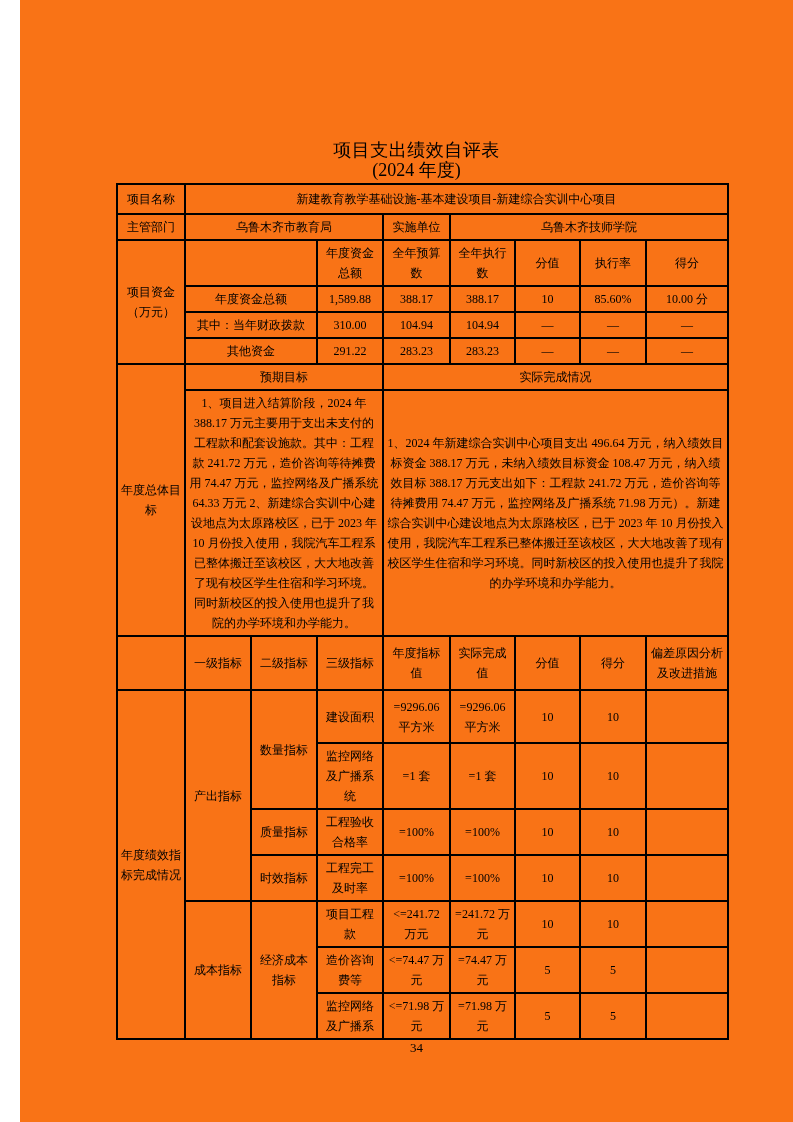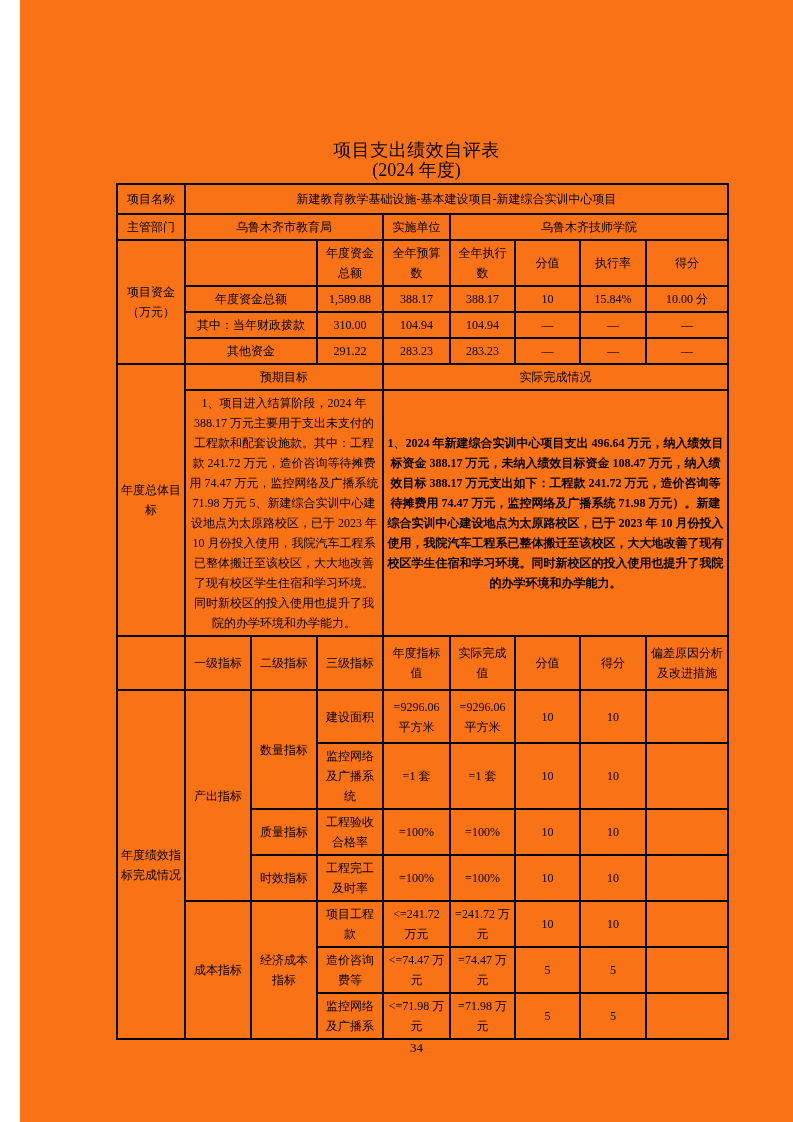--- a/index.html
+++ b/index.html
@@ -41,21 +41,21 @@
     word-break:break-word;
     overflow:hidden;
   }
   td.pad { padding:2px 8px; }
   td.goal-text {
     text-align:justify;
     line-height:21px;
     padding:2px 5px;
     vertical-align:middle;
   }
-  td.goal-actual { padding:2px 9px;font-weight:bold; }
+  td.goal-actual { padding:2px 9px; }
   .page-num {
     position:absolute;
     top:1040px;
     left:0; right:0;
     text-align:center;
     font-size:13px;
   }
 </style>
 </head>
 <body>
@@ -101,21 +101,21 @@
       <td>执行率</td>
       <td>得分</td>
     </tr>
 
     <tr style="height:25px">
       <td colspan="2">年度资金总额</td>
       <td>1,589.88</td>
       <td>388.17</td>
       <td>388.17</td>
       <td>10</td>
-      <td>15.84%</td>
+      <td>85.60%</td>
       <td>10.00 分</td>
     </tr>
 
     <tr style="height:24px">
       <td colspan="2">其中：当年财政拨款</td>
       <td>310.00</td>
       <td>104.94</td>
       <td>104.94</td>
       <td>—</td>
       <td>—</td>
@@ -132,21 +132,21 @@
       <td>—</td>
     </tr>
 
     <tr style="height:25px">
       <td rowspan="2" class="pad">年度总体目标</td>
       <td colspan="3">预期目标</td>
       <td colspan="5">实际完成情况</td>
     </tr>
 
     <tr style="height:228px">
-      <td colspan="3" class="goal-text">1、项目进入结算阶段，2024 年 388.17 万元主要用于支出未支付的工程款和配套设施款。其中：工程款 241.72 万元，造价咨询等待摊费用 74.47 万元，监控网络及广播系统 71.98 万元 5、新建综合实训中心建设地点为太原路校区，已于 2023 年 10 月份投入使用，我院汽车工程系已整体搬迁至该校区，大大地改善了现有校区学生住宿和学习环境。同时新校区的投入使用也提升了我院的办学环境和办学能力。</td>
+      <td colspan="3" class="goal-text">1、项目进入结算阶段，2024 年 388.17 万元主要用于支出未支付的工程款和配套设施款。其中：工程款 241.72 万元，造价咨询等待摊费用 74.47 万元，监控网络及广播系统 64.33 万元 2、新建综合实训中心建设地点为太原路校区，已于 2023 年 10 月份投入使用，我院汽车工程系已整体搬迁至该校区，大大地改善了现有校区学生住宿和学习环境。同时新校区的投入使用也提升了我院的办学环境和办学能力。</td>
       <td colspan="5" class="goal-text goal-actual">1、2024 年新建综合实训中心项目支出 496.64 万元，纳入绩效目标资金 388.17 万元，未纳入绩效目标资金 108.47 万元，纳入绩效目标 388.17 万元支出如下：工程款 241.72 万元，造价咨询等待摊费用 74.47 万元，监控网络及广播系统 71.98 万元）。新建综合实训中心建设地点为太原路校区，已于 2023 年 10 月份投入使用，我院汽车工程系已整体搬迁至该校区，大大地改善了现有校区学生住宿和学习环境。同时新校区的投入使用也提升了我院的办学环境和办学能力。</td>
     </tr>
 
     <tr style="height:54px">
       <td></td>
       <td>一级指标</td>
       <td>二级指标</td>
       <td>三级指标</td>
       <td class="pad">年度指标值</td>
       <td class="pad">实际完成值</td>

